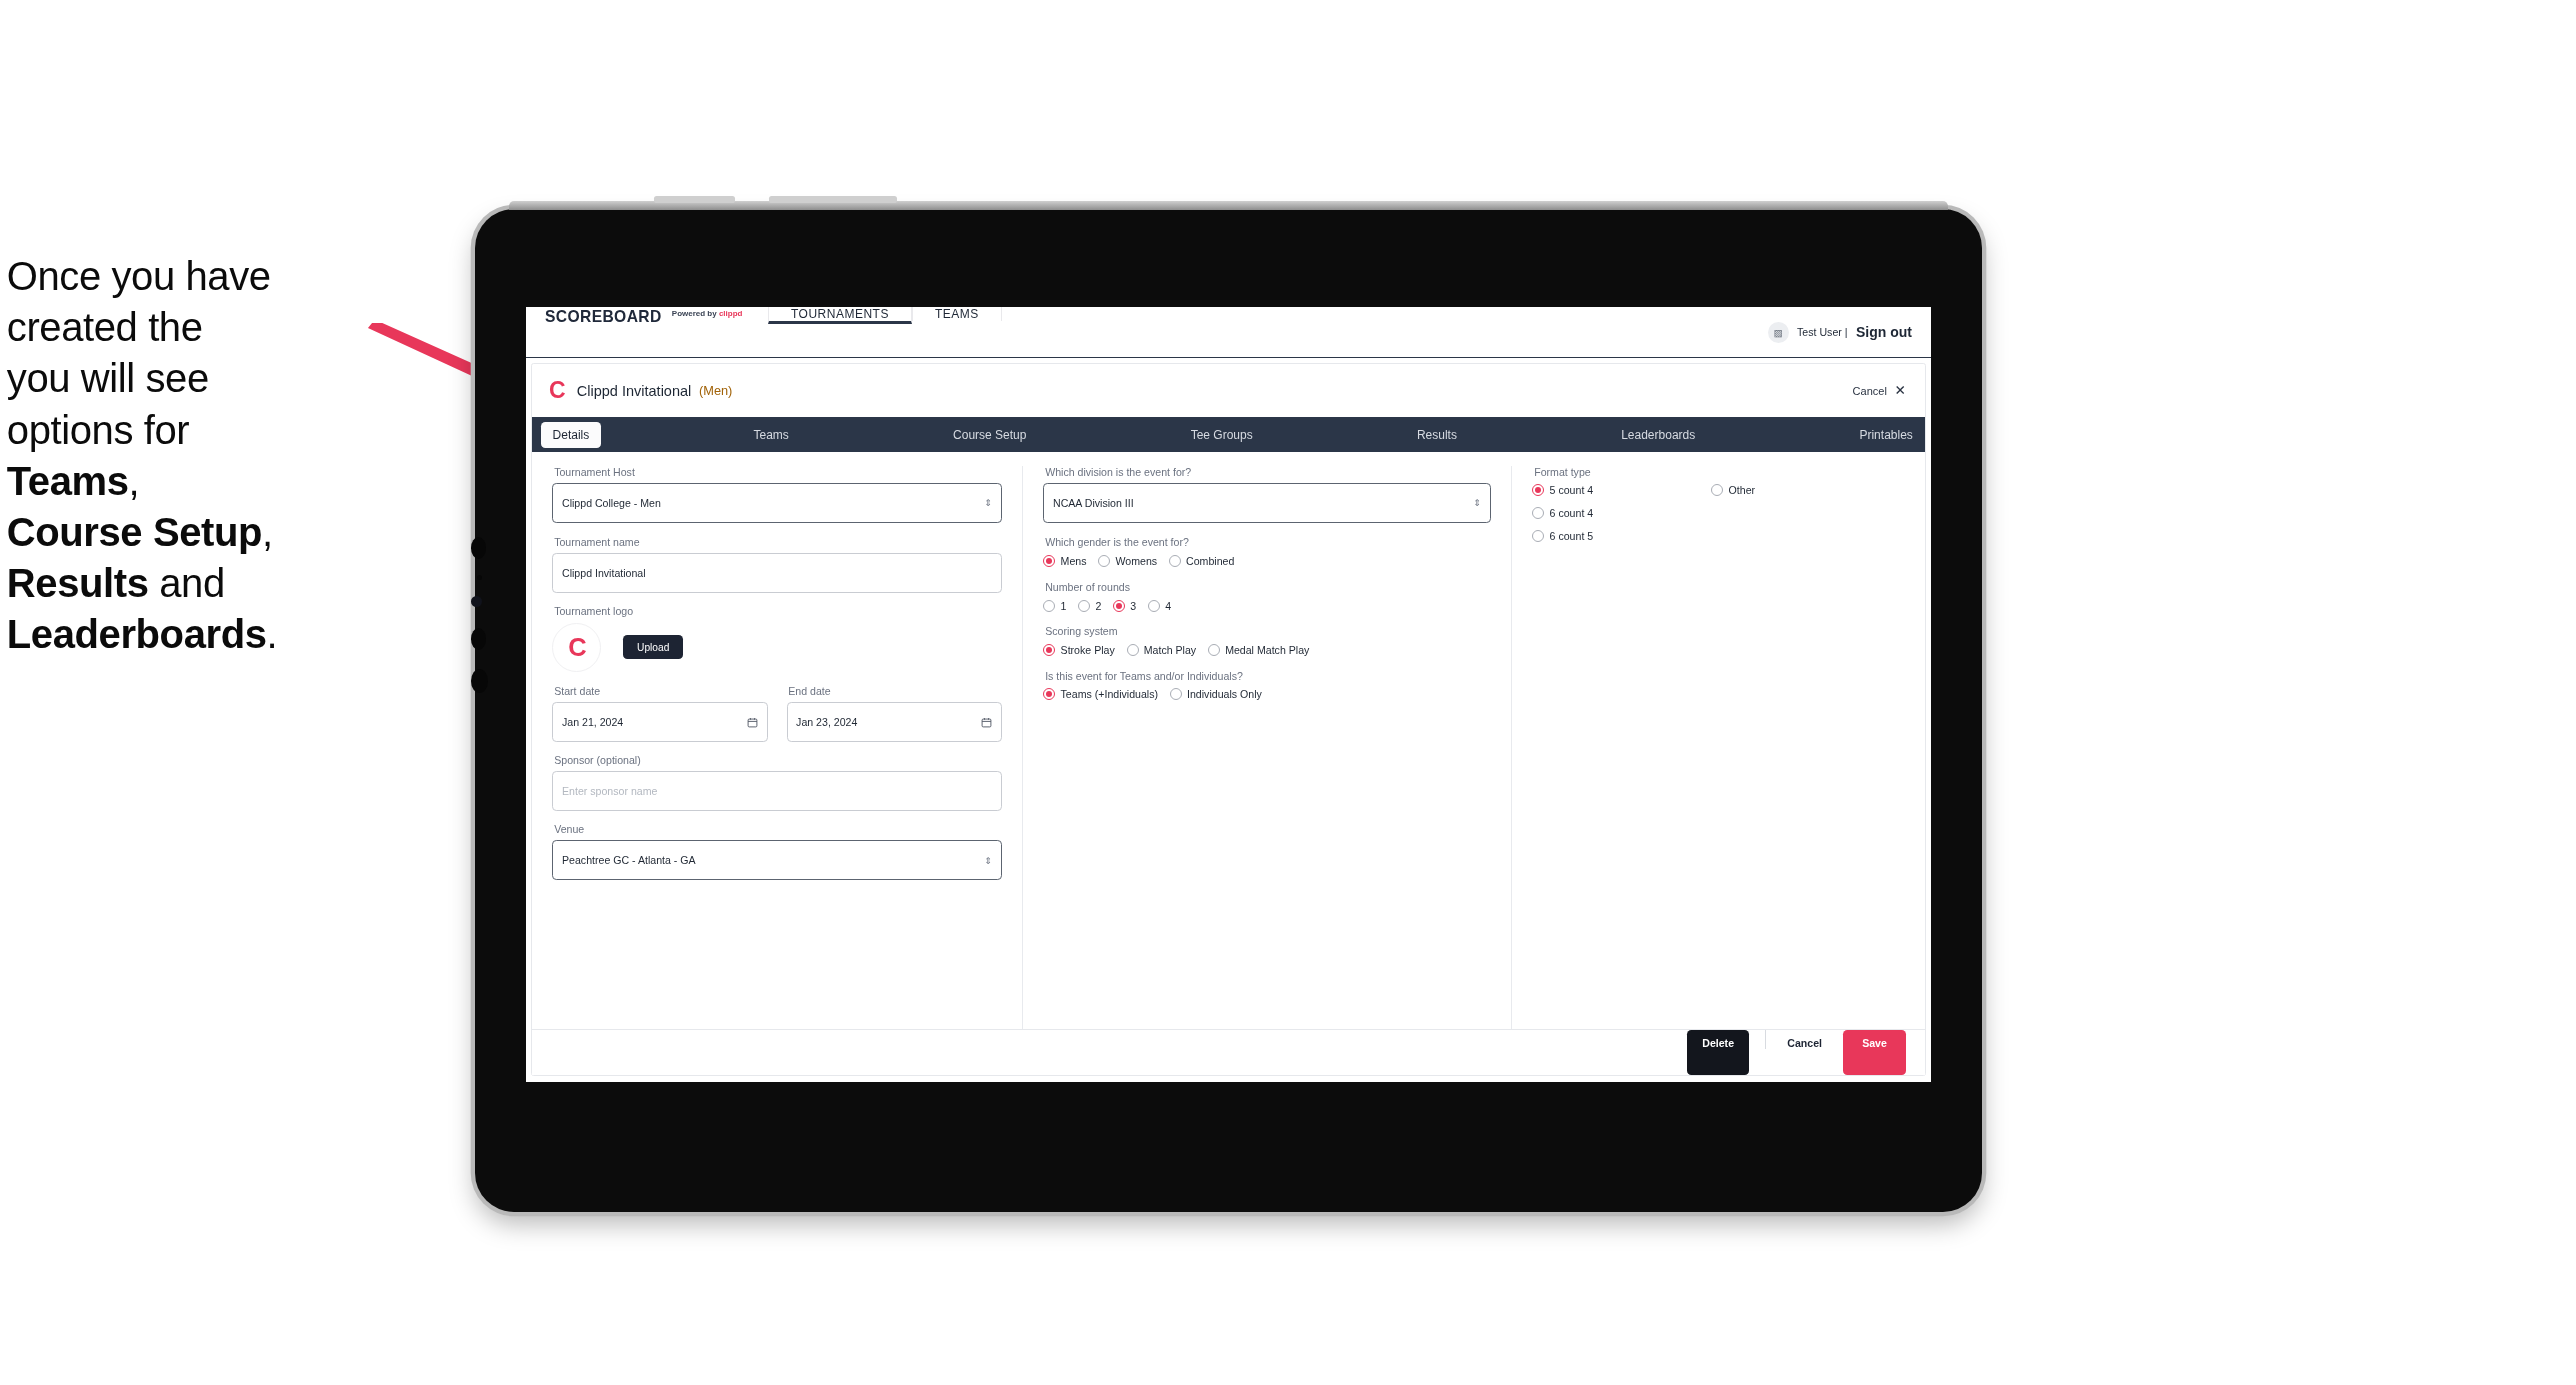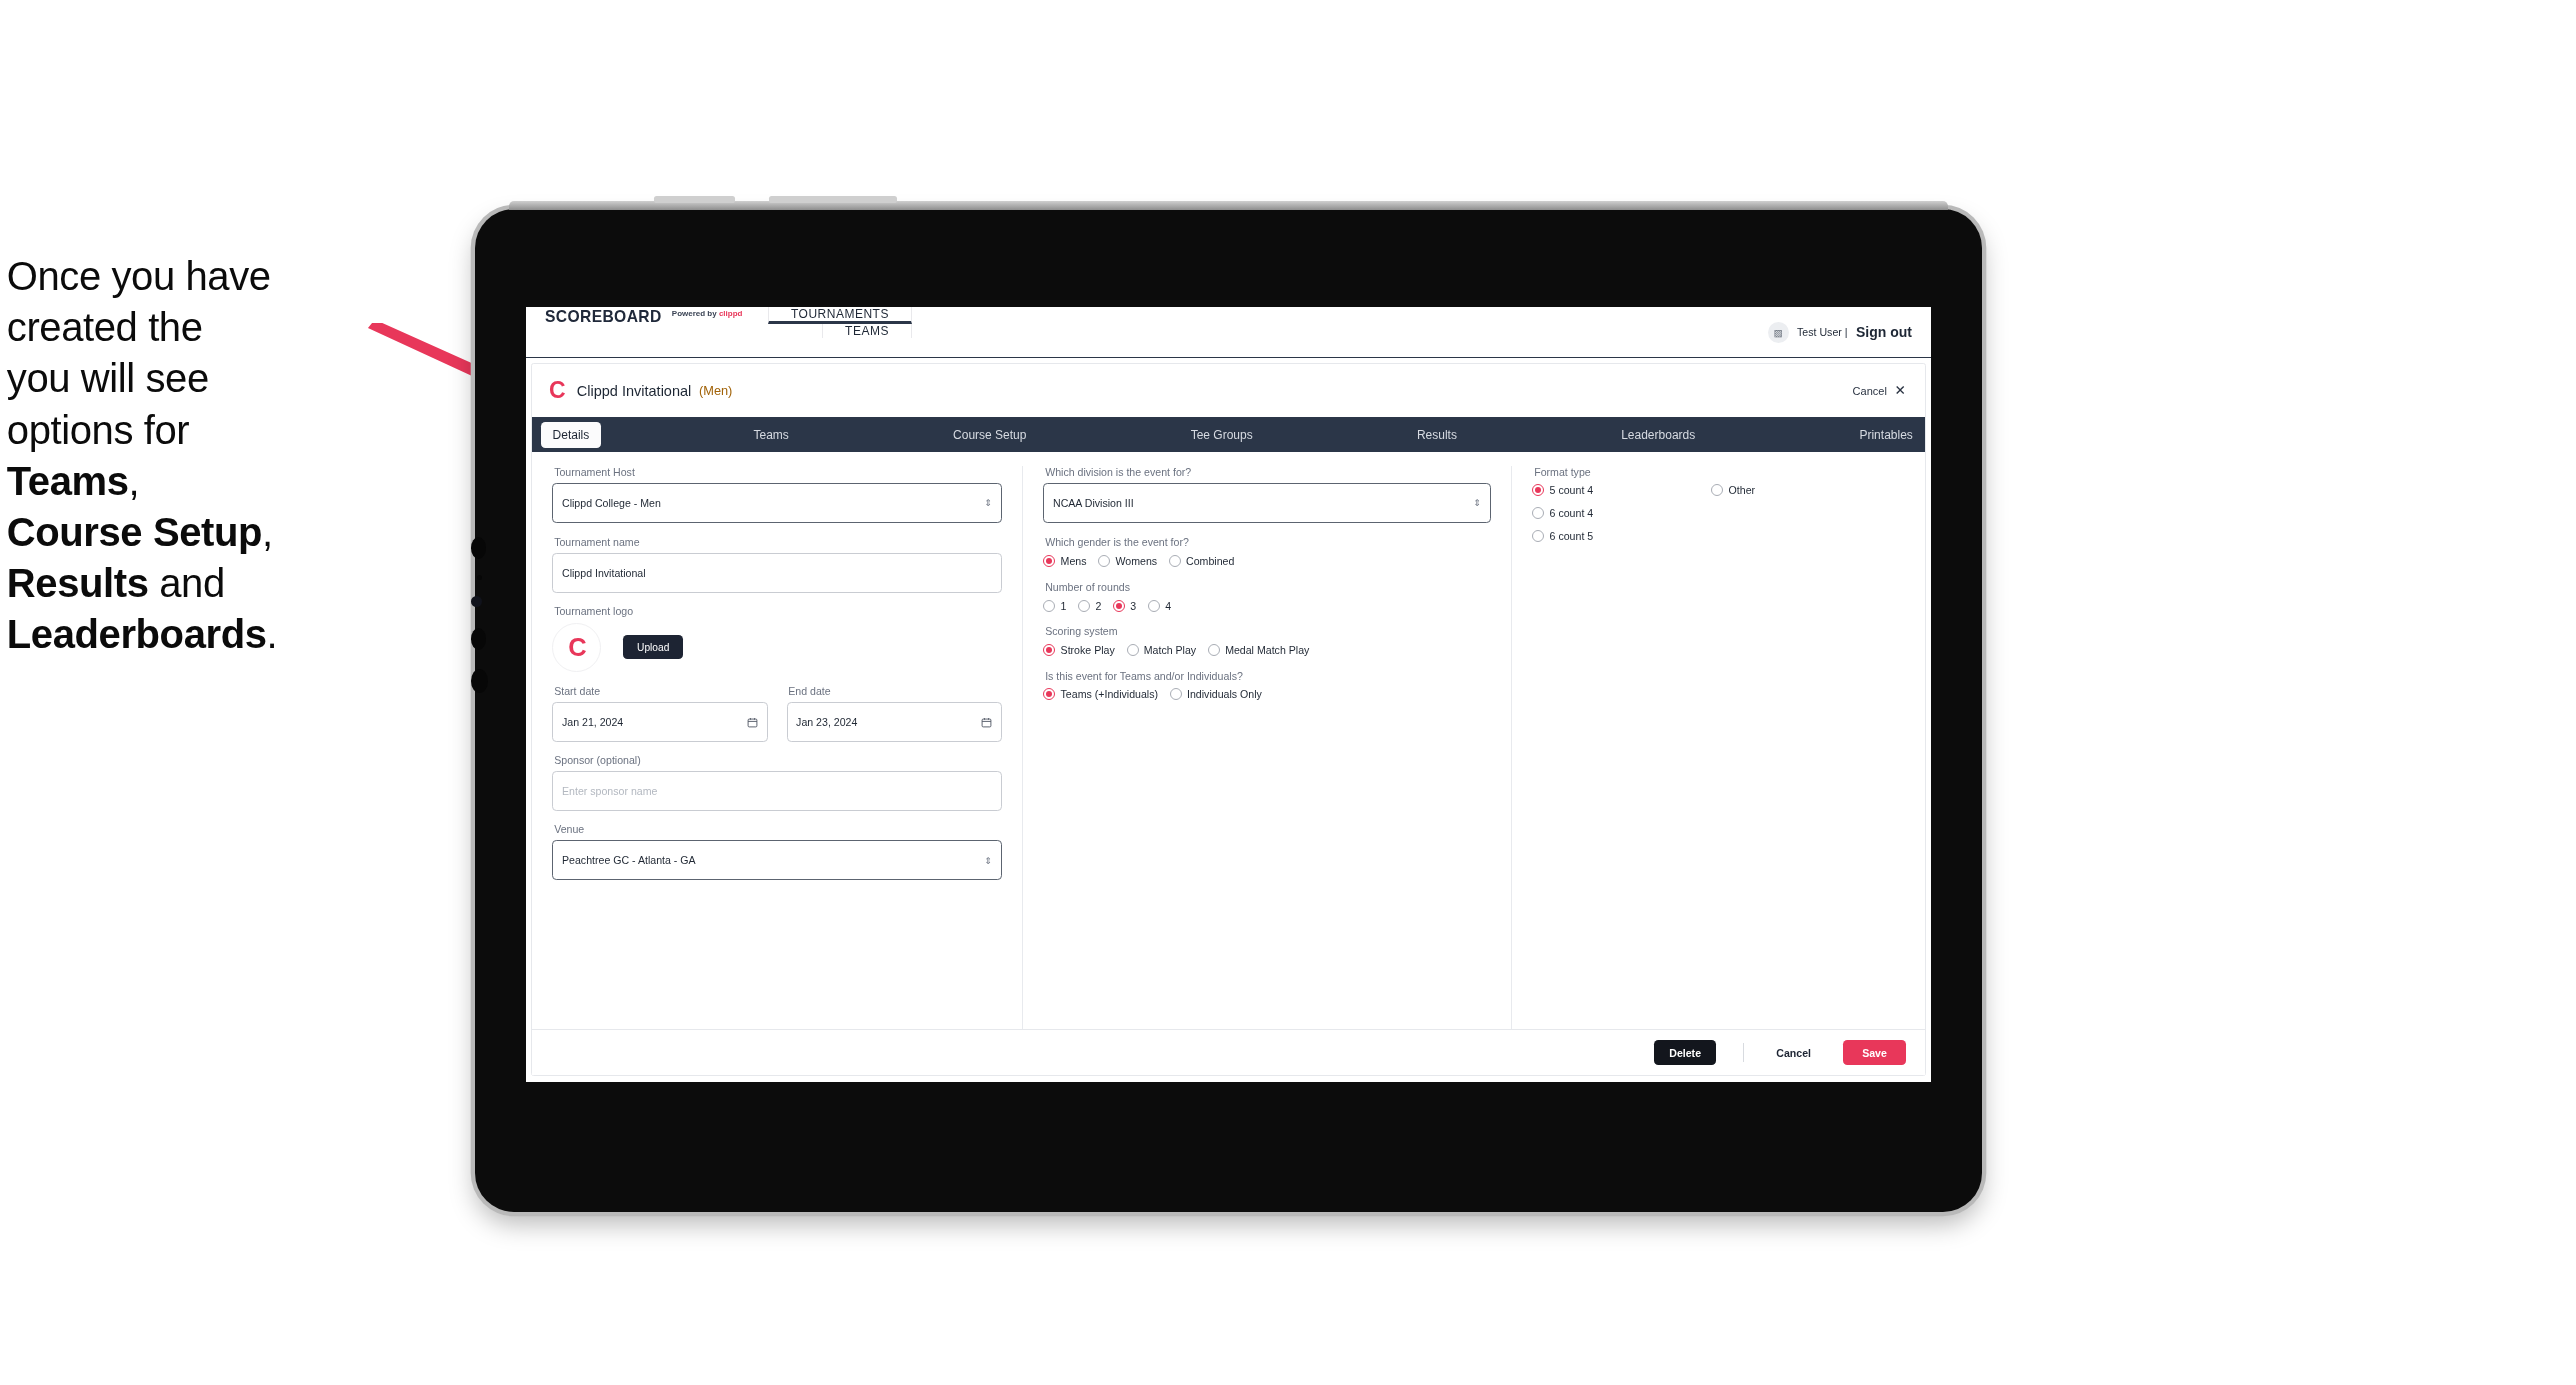--- a/index.html
+++ b/index.html
@@ -66,21 +66,21 @@
   }
   .brand { display:flex; justify-content:center; padding: 0 25.5px 0 19px; }
   .brand-word {
     font-family:"Liberation Sans", sans-serif;
     font-weight:800; font-size:17px; letter-spacing:0.4px;
     color:#20293a; transform: scaleX(0.92); transform-origin:left center;
   }
   .brand-sub { font-size:8px; color:#3a4354; margin-top:1.7px; font-weight:600;}
   .brand-sub .cl { color:#e8375a; font-weight:800; }
 
-  .nav-tabs { display:flex; align-items:flex-end;flex-direction:column; }
+  .nav-tabs { display:flex; align-items:flex-start; }
   .nav-tab {
     display:flex; align-items:center; padding: 0 22px;
     font-size:12px; letter-spacing:0.5px; color:#1e2735;
     border-left:0.9px solid #e9e9ec; border-right:0.9px solid #e9e9ec;
     cursor:pointer;
   }
   .nav-tab.active { border-bottom:3.4px solid #2b3648; }
   #nav-right {
     margin-left:auto; display:flex; align-items:center; gap:8.5px; padding-right:19px;
   }
@@ -169,22 +169,22 @@
   }
   .radio.on { border-color:#e8375a; }
   .radio.on::after{ content:""; width:6px;height:6px;border-radius:50%;background:#e8375a; }
   .radio-label { font-size:10.6px; color:#1f2733; }
   .radio-stack .radio-item{ margin-bottom:11px; }
   .format-grid { display:flex; }
   .format-grid .fg-col1 { width:179px; }
 
   
   #footer {
-    height:46px; border-top:0.9px solid #e6e8ec; display:flex; align-items:center;
-    justify-content:flex-end; gap:27px; padding-right:19px; background:#fff;
+    height:46px; border-top:0.9px solid #e6e8ec; display:flex; 
+    justify-content:flex-end; gap:16px; padding-right:19px; background:#fff;
   }
   .btn-delete { background:#13161d;color:#fff;font-size:10.6px;font-weight:600;padding:6.8px 15.3px;border-radius:4.3px;cursor:pointer;}
   .vsep { width:0.9px;height:19px;background:#d8dbe0; }
   .btn-cancel { font-size:10.6px;font-weight:600;color:#1d2433;cursor:pointer;padding:6.8px 5.1px;}
   .btn-save { background:#e8375a;color:#fff;font-size:10.6px;font-weight:600;padding:6.8px 19px;border-radius:4.3px;cursor:pointer;}
 </style>
 </head>
 <body>
 
 <div id="stage">

